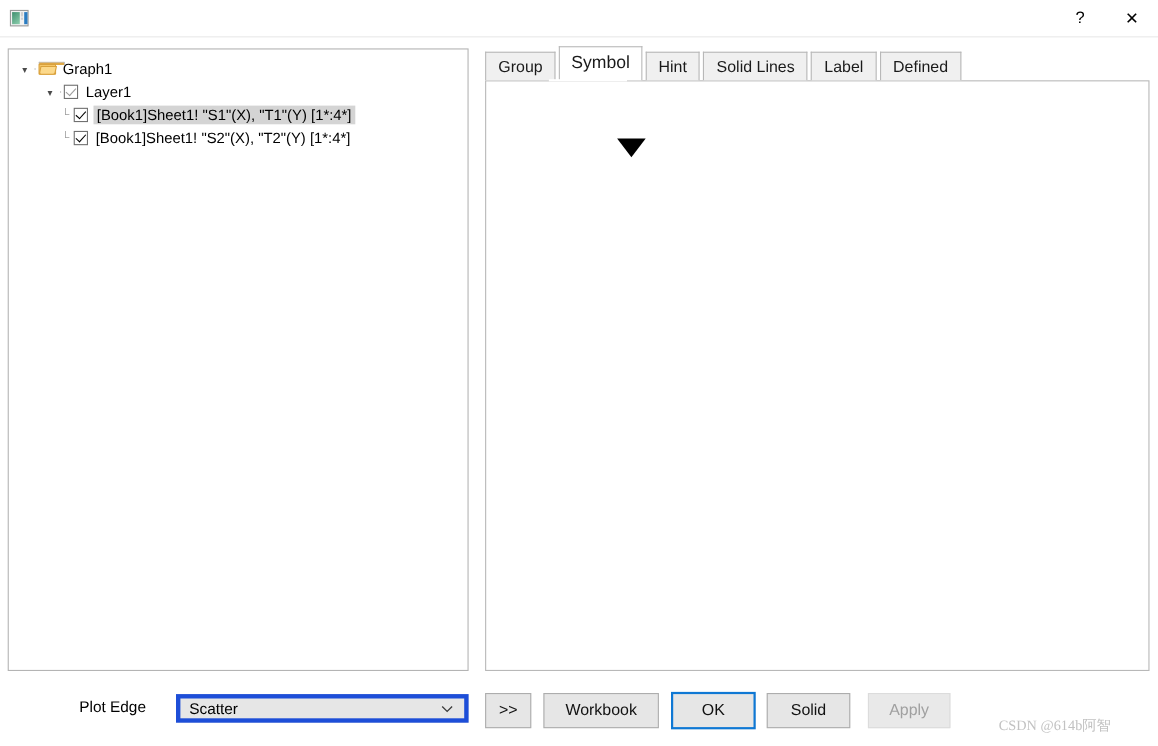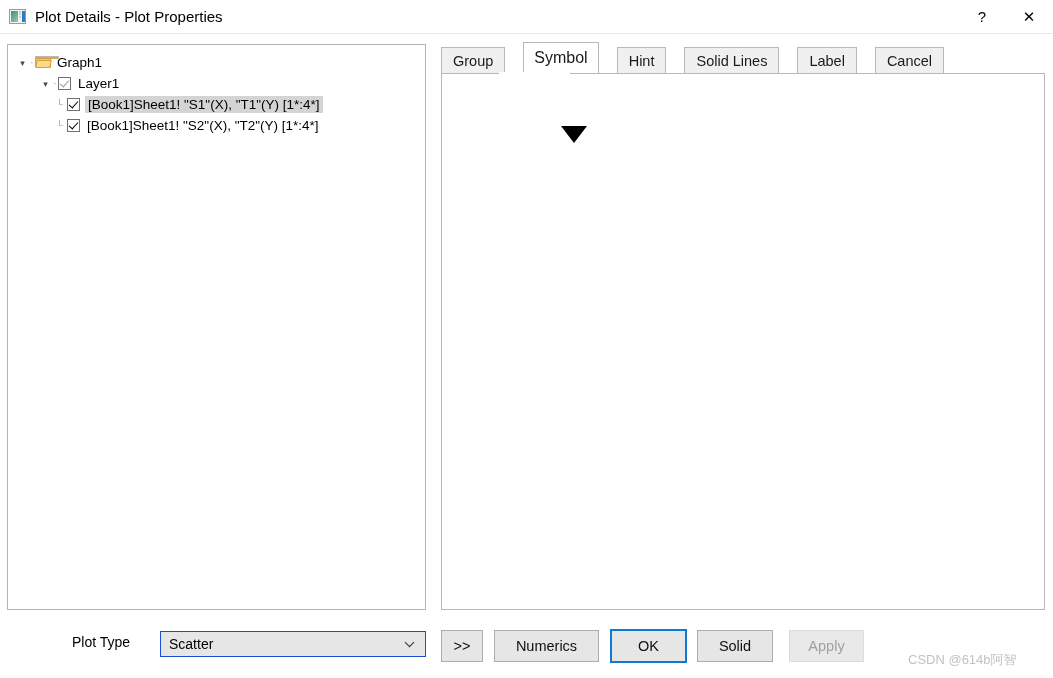--- a/index.html
+++ b/index.html
@@ -75,21 +75,21 @@
   .tree-row.selected .tree-label{ background:#d4d4d4; padding:1px 3px 1px 3px; }
 
   
   .tabstrip{
     position:absolute; left:441px; top:45px; height:28px; display:flex; align-items:flex-end;
     z-index:3;
   }
   .tab{
     height:26px; padding:0 11px; display:flex; align-items:center;
     background:#f0f0f0; border:1px solid #b8b8b8; border-bottom:none;
-    margin-right:18px; font-size:14.5px; color:#1a1a1a;
+    margin-right:3px; font-size:14.5px; color:#1a1a1a;
   }
   .tab.active{
     background:#ffffff; height:30px; font-size:16px; padding:15px 10px;
     border-color:#b8b8b8; position:relative; z-index:4;
   }
   .tabpanel{
     position:absolute; left:441px; top:73px; width:604px; height:537px;
     background:#ffffff; border:1px solid #b8b8b8;
     z-index:1;
   }
@@ -209,46 +209,45 @@
 
   .hint-line{
     position:absolute; left:452px; top:573px; width:490px; height:1px; background:#c8c8c8;
   }
   .hint-text{ position:absolute; left:452px; top:586px; font-size:14px; color:#111; }
 
   
   .plot-type-label{ position:absolute; left:72px; top:634px; font-size:14px; }
   .plot-type-combo{
     position:absolute; left:160px; top:631px; width:266px; height:26px;
-    background:#e6e6e6; border:1px solid #1d4ed8;
+    background:#e6e6e6; border:4px solid #1d4ed8;
     display:flex; align-items:center; padding-left:8px; font-size:14px;
   }
   .btn{
     position:absolute; height:32px; background:#e6e6e6; border:1px solid #adadad;
     display:flex; align-items:center; justify-content:center; font-size:14.5px; color:#111;
   }
   .btn.primary{ border:2px solid #0f78d4; background:#e6e6e6; }
   .btn.disabled{ color:#a0a0a0; border-color:#dcdcdc; background:#e9e9e9; }
 
   .watermark{
     position:absolute; left:908px; top:651px; font-size:13px;
-    color:#c2c2c2; font-family:Liberation Sans, sans-serif;
+    color:#c2c2c2; font-family:Liberation Serif, serif;
   }
 </style>
 </head>
 <body>
 
 <div class="titlebar">
   <span class="title-icon">
     <span class="sq1"></span>
       <span class="sq2"></span>
       <span class="sq3"></span>
       <span class="sq4"></span>
   </span>
-  <span class="title-text">Plot Details - Plot Properties</span>
   <span class="title-btns">
     <span class="title-btn">?</span>
     <span class="title-btn close">✕</span>
   </span>
 </div>
 <div class="titlebar-sep"></div>
 
 <div class="tree-panel">
 
   <div class="tree-row" style="padding-left:8px;">
@@ -282,21 +281,21 @@
   </div>
 
 </div>
 
 <div class="tabstrip">
   <div class="tab">Group</div>
   <div class="tab active">Symbol</div>
   <div class="tab">Hint</div>
   <div class="tab">Solid Lines</div>
   <div class="tab">Label</div>
-  <div class="tab">Cancel</div>
+  <div class="tab">Defined</div>
 </div>
 <div class="tabpanel"></div>
 <div class="tabpanel-cover"></div>
 
 <div class="preview-label">Preview</div>
 <div class="preview-circle" style="background:#4FBDFF;"></div>
 
 <div class="symbol-box">
   <span class="dash"></span>
   <span class="tri-down"></span>
@@ -407,29 +406,29 @@
   <span class="chv">
     <svg width="11" height="7" viewBox="0 0 11 7">
         <path d="M1 1 L5.5 5.5 L10 1" stroke="#3b3b3b" stroke-width="1.2" fill="none"></path>
       </svg>
   </span>
 </div>
 
 <div class="hint-line"></div>
 <div class="hint-text">Hint: To skip points, you need to use the "Drop Lines" tab</div>
 
-<div class="plot-type-label">Plot Type</div>
+<div class="plot-type-label">Plot Edge</div>
 <div class="plot-type-combo">
   <span>Scatter</span>
   <span class="chv" style="position:absolute;right:10px;top:50%;transform:translateY(-55%);">
     <svg width="11" height="7" viewBox="0 0 11 7">
         <path d="M1 1 L5.5 5.5 L10 1" stroke="#3b3b3b" stroke-width="1.2" fill="none"></path>
       </svg>
   </span>
 </div>
 
 <div class="btn" style="left:441px; top:630px; width:42px;">&gt;&gt;</div>
-<div class="btn" style="left:494px; top:630px; width:105px;">Numerics</div>
+<div class="btn" style="left:494px; top:630px; width:105px;">Workbook</div>
 <div class="btn primary" style="left:610px; top:629px; width:77px; height:34px;">OK</div>
 <div class="btn" style="left:697px; top:630px; width:76px;">Solid</div>
 <div class="btn disabled" style="left:789px; top:630px; width:75px;">Apply</div>
 
 <div class="watermark">CSDN @614b阿智</div>
 
 </body></html>

